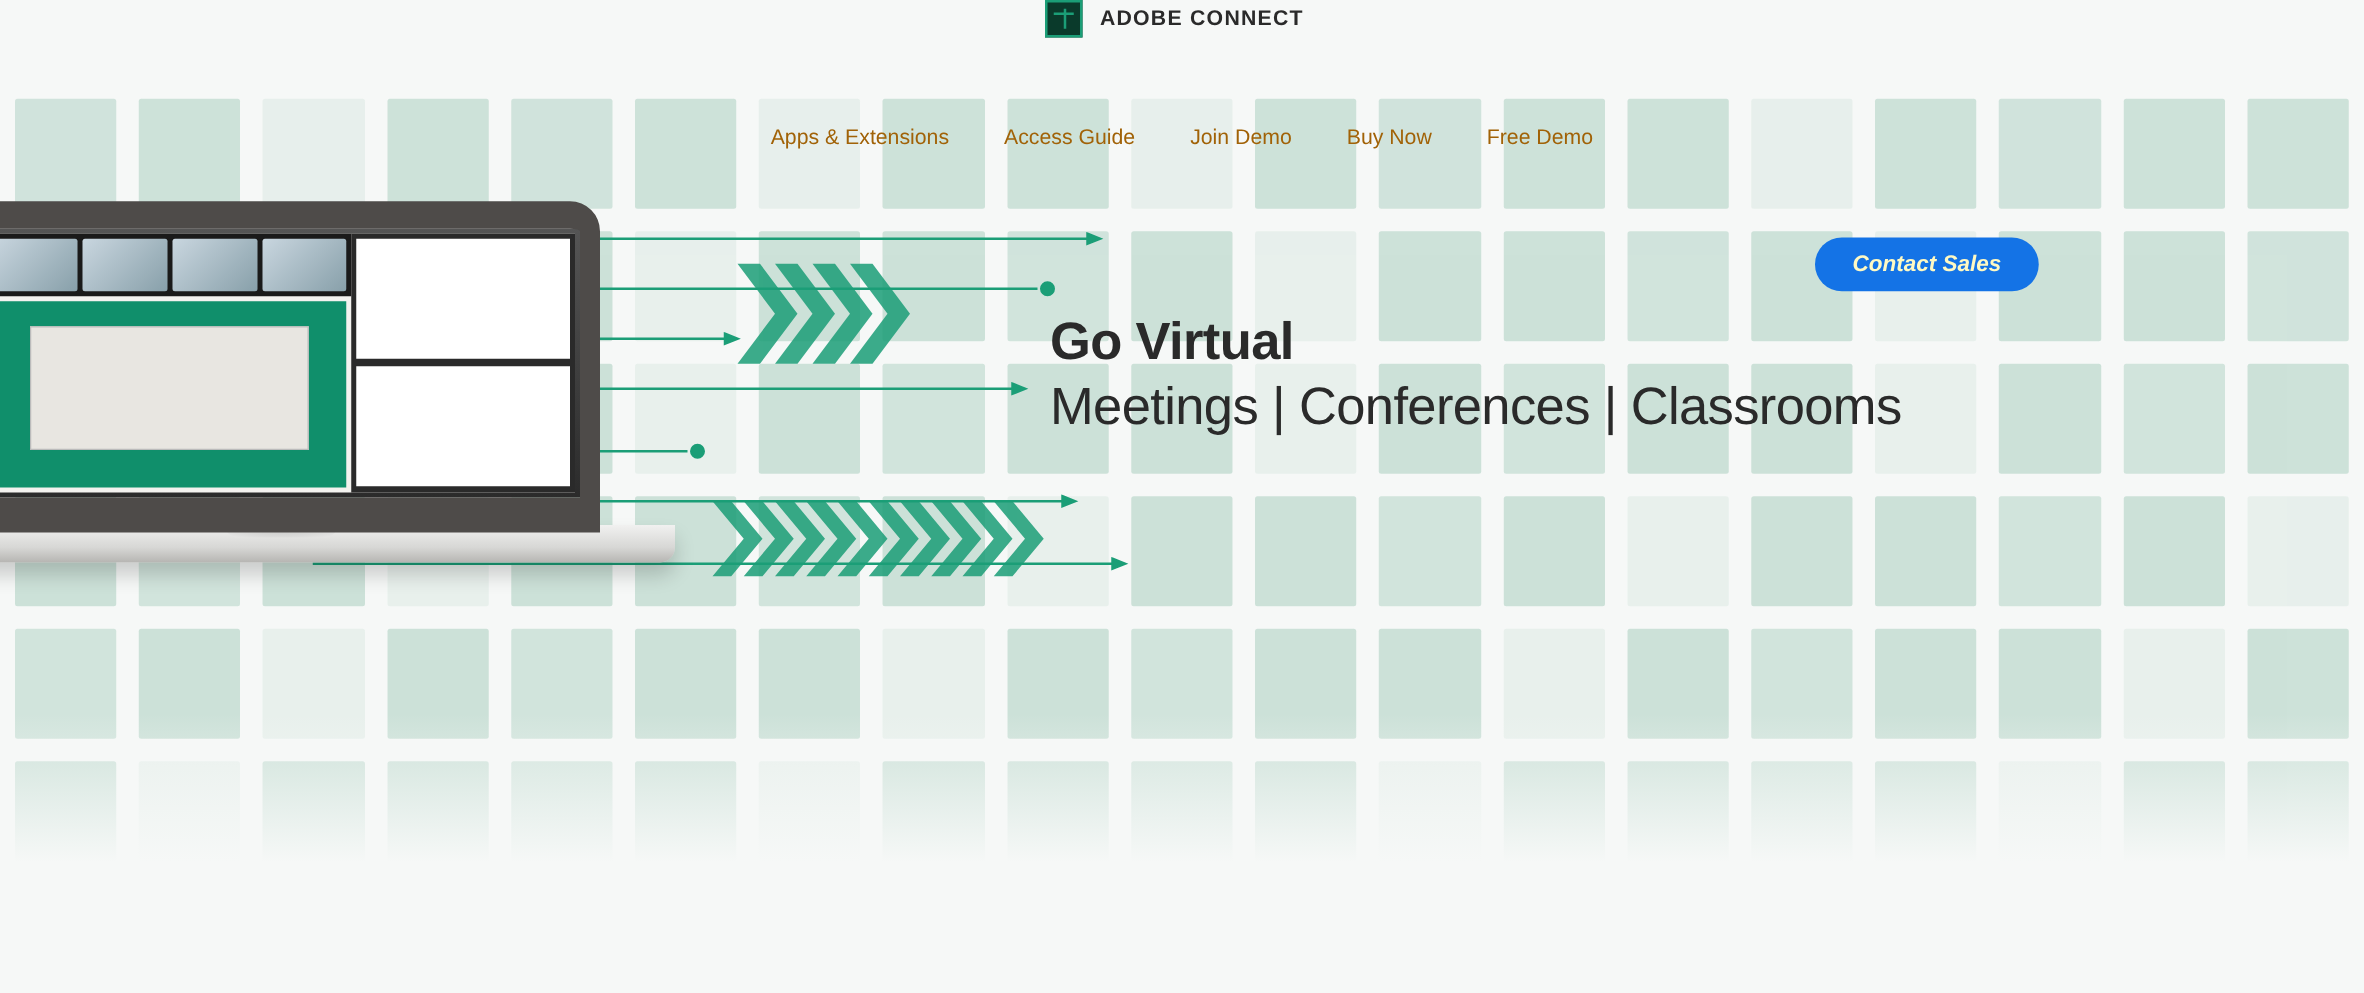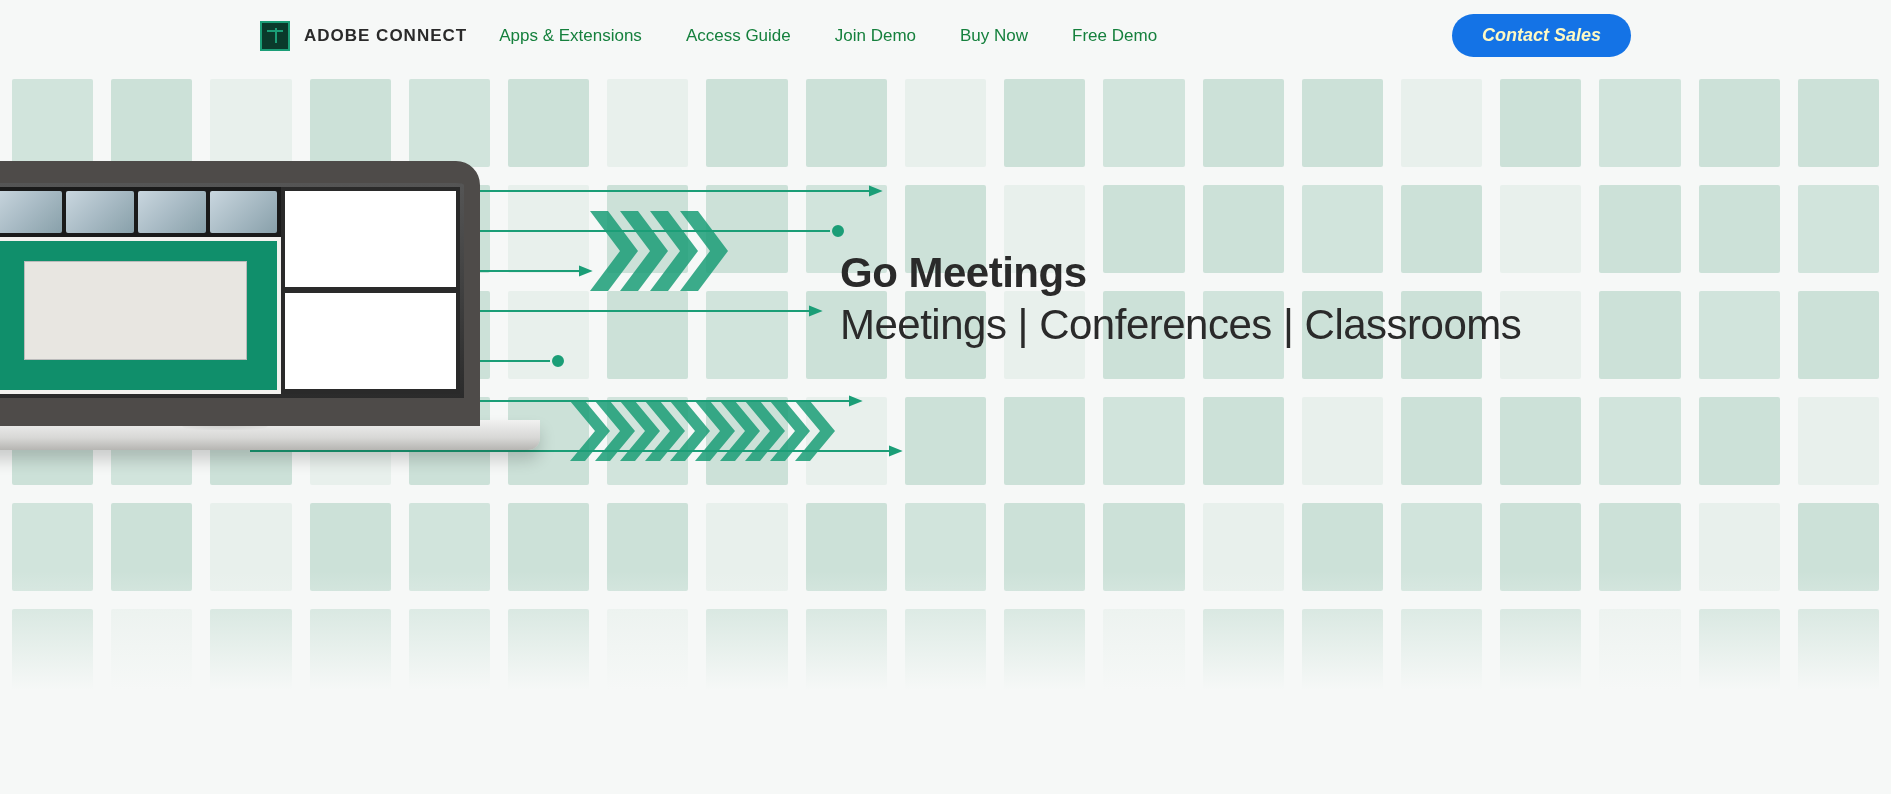--- a/index.html
+++ b/index.html
@@ -11,23 +11,24 @@
     overflow: hidden;
   }
 
   
   .nav {
     height: 71px;
     background: #f6f8f7;
     display: flex;
     align-items: center;
     padding: 0 260px 0 260px;
-    gap: 20px;
+    gap: 70px;
     position: relative;
     z-index: 20;
+    flex-direction: column;
   }
   .brand {
     display: flex;
     align-items: center;
     gap: 14px;
     margin-right: 12px;
   }
   .logo {
     width: 30px; height: 30px;
     background: #0a3a2b;
@@ -43,21 +44,21 @@
   .logo::after  { width:2px; height:60%; left:50%; top:20%; }
   .brand-text {
     font-size: 17px;
     font-weight: 700;
     letter-spacing: 1px;
     color: #2a2a2a;
   }
   .nav-links { display:flex; gap:44px; align-items:center; }
   .nav-link {
     font-size: 17px;
-    color: #15803d;
+    color: #a16207;
     font-weight: 500;
     cursor: pointer;
     white-space: nowrap;
   }
   .contact-btn {
     margin-left: auto;
     background: #1473e6;
     color: #fef9c3;
     font-size: 18px;
     font-weight: 600;
@@ -390,18 +391,18 @@
           <div class="widget"></div>
         </div>
       </div>
     </div>
     <div class="base">
       <div class="hinge"></div>
     </div>
   </div>
 
   <div class="hero-copy">
-    <h1 class="hero-title">Go Meetings</h1>
+    <h1 class="hero-title">Go Virtual</h1>
     <div class="hero-sub">Meetings | Conferences | Classrooms</div>
   </div>
 
   <div class="fade-bottom"></div>
 </section>
 
 </body></html>

